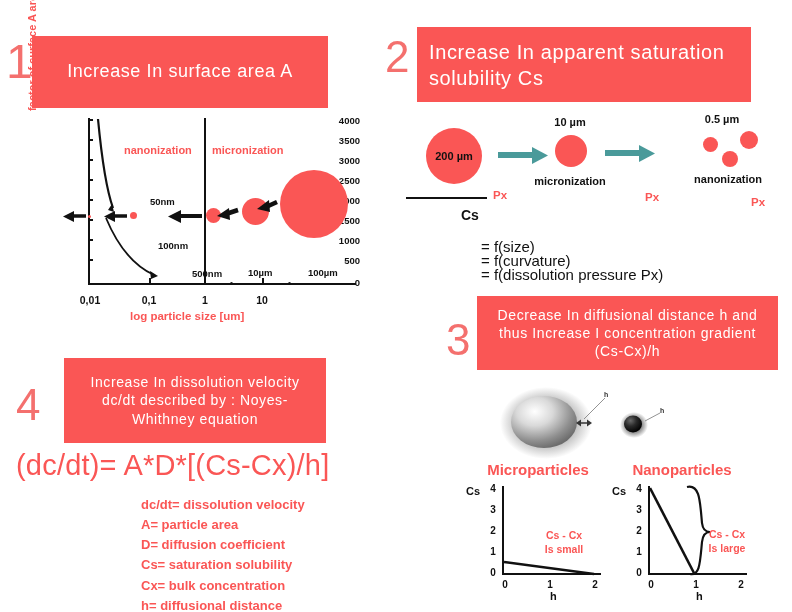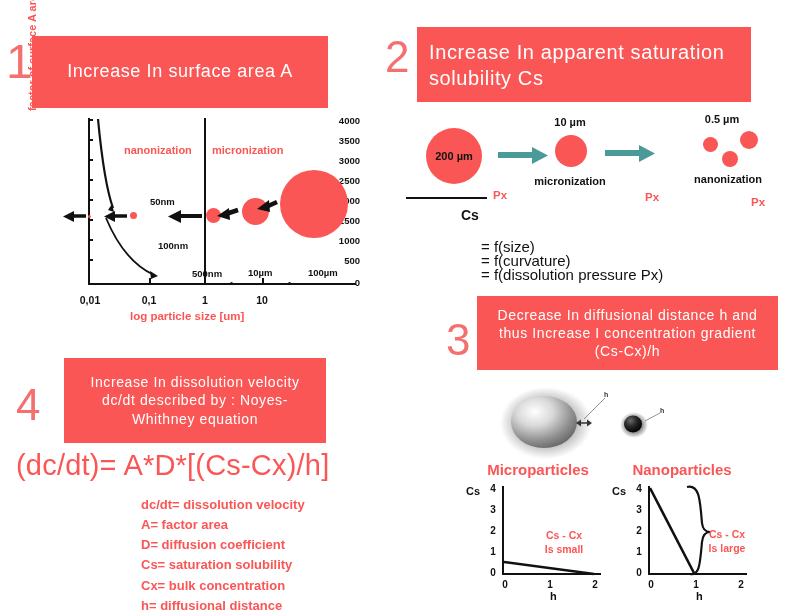--- a/index.html
+++ b/index.html
@@ -393,18 +393,18 @@
 </div>
 
 <div class="abs bignum" style="left:16px; top:383px; font-size:44px;">4</div>
 
 <div class="abs banner" style="left:64px; top:358px; width:262px; height:85px; font-size:14px;">Increase In dissolution velocity dc/dt described by : Noyes-Whithney equation</div>
 
 <div id="eq">(dc/dt)= A*D*[(Cs-Cx)/h]</div>
 
 <div id="legend">
   <div>dc/dt= dissolution velocity</div>
-  <div>A= factor area</div>
+  <div>A= particle area</div>
   <div>D= diffusion coefficient</div>
   <div>Cs= saturation solubility</div>
   <div>Cx= bulk concentration</div>
   <div>h= diffusional distance</div>
 </div>
 
 </body></html>

